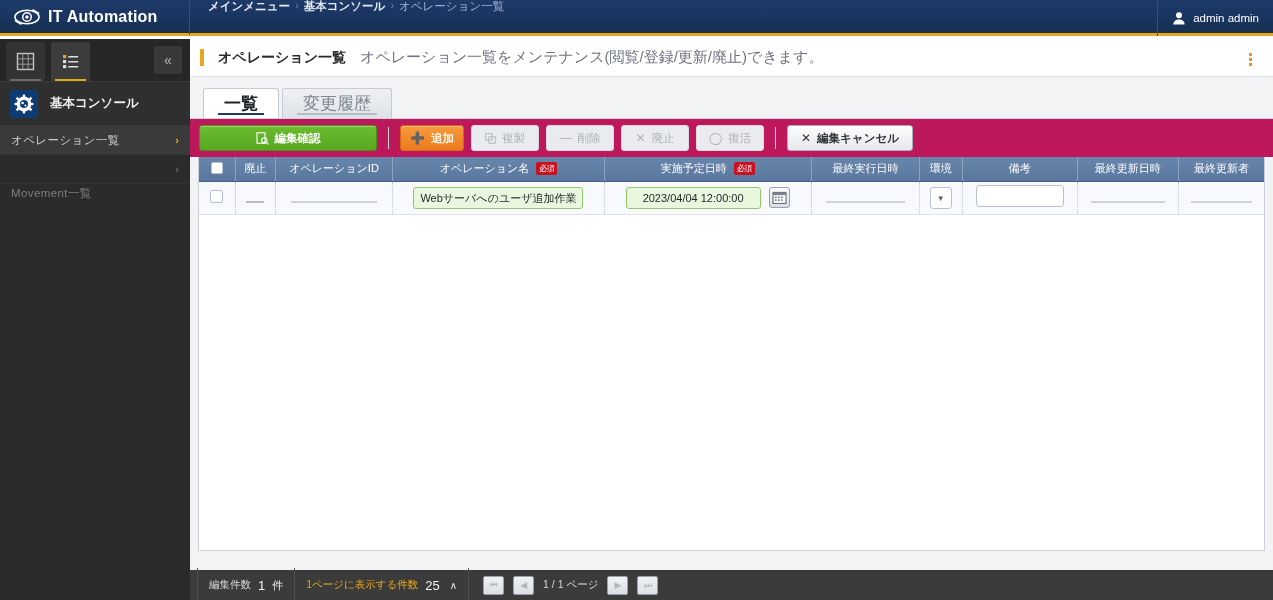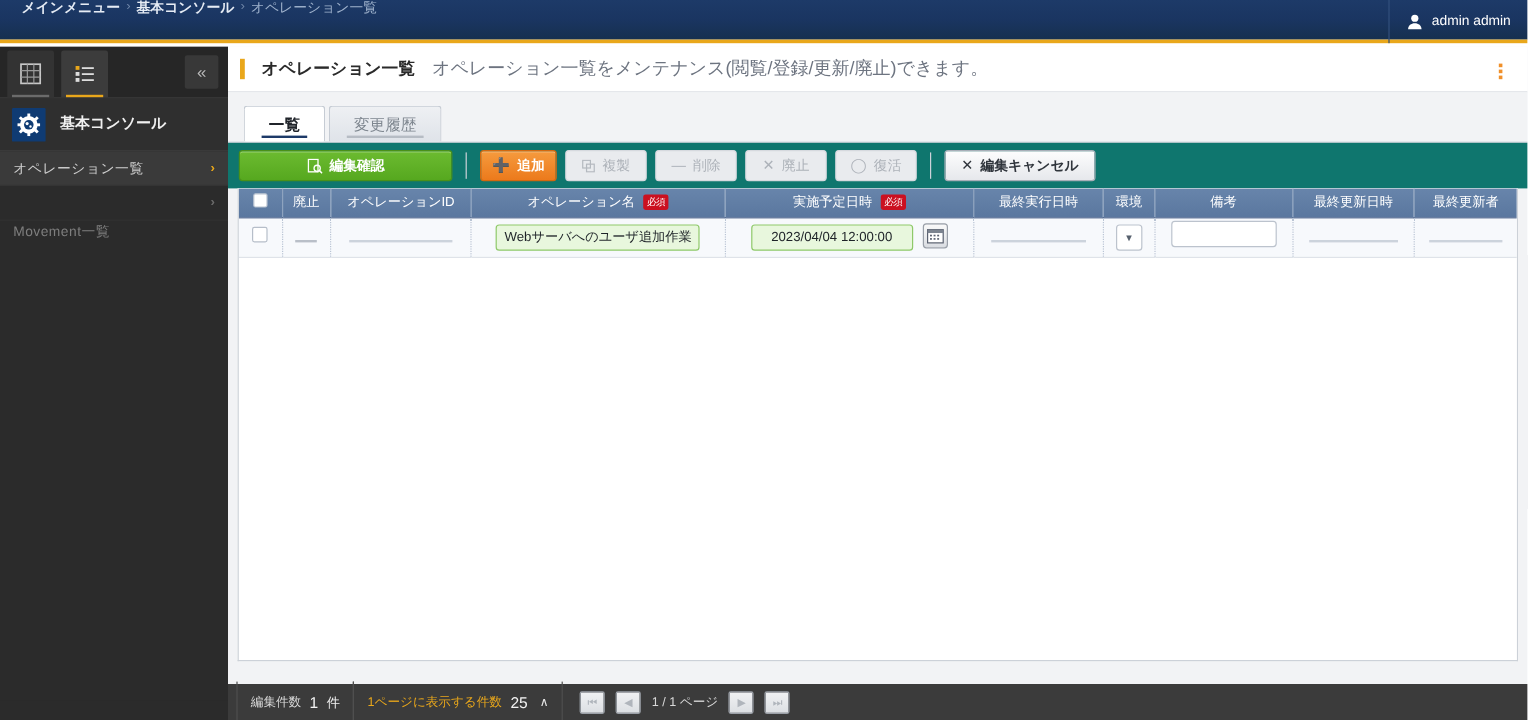--- a/index.html
+++ b/index.html
@@ -111,37 +111,37 @@
   }
   .kebab span { width: 3px; height: 3px; background: #f0902a; display: block; }
 
   .tabstrip {
     height: 42px; background: #f2f3f5;
     display: flex; align-items: flex-end; gap: 3px; padding: 0 0 0 13px;
     border-bottom: 1px solid #cdd2d9;
   }
   .tab {
     height: 30px; padding: 0 20px; display: flex; align-items: center;
-    justify-content: center; font-size: 13px;
+    justify-content: center; font-size: 17px;
     background: linear-gradient(to bottom, #eef0f3, #dfe3e9);
     border: 1px solid #c6ccd4; border-bottom: none;
     border-radius: 3px 3px 0 0; color: #7e868f; position: relative;
   }
   .tab .tabline {
     position: absolute; bottom: 3px; left: 14px; right: 14px;
     height: 2px; background: #b6bcc4;
   }
   .tab.active {
     background: #ffffff; color: #20242a; font-weight: bold;
     border-color: #c6ccd4;
   }
   .tab.active .tabline { background: #1d3a68; }
 
   .toolbar {
-    height: 38px; background: #0f766e; display: flex; align-items: center;
+    height: 38px; background: #be185d; display: flex; align-items: center;
     padding-left: 9px; gap: 7px;
   }
   .btn {
     height: 26px; display: flex; align-items: center; justify-content: center;
     gap: 6px; font-size: 11.5px; border-radius: 3px; padding: 0 12px;
     white-space: nowrap;
   }
   .btn-confirm {
     width: 178px;
     background: linear-gradient(to bottom, #6cbb30, #56a81f);
@@ -249,20 +249,30 @@
     font-size: 9px; color: #4b5059;
   }
   .pg-btn.dim { color: #b0b5bc; background: linear-gradient(to bottom,#f0f1f3,#dcdfe3); }
   .pg-text { color: #d8d8d8; font-size: 10.5px; }
   .caret-up { color: #e8e8e8; font-size: 10px; margin-left: 3px; }
 </style>
 </head>
 <body>
 
 <div class="topbar">
+  <div class="brand">
+    <svg class="brand-logo" viewBox="0 0 28 20">
+      <ellipse cx="14" cy="10" rx="13" ry="7.2" fill="none" stroke="#ffffff" stroke-width="1.6"></ellipse>
+      <circle cx="14" cy="10" r="4.6" fill="none" stroke="#ffffff" stroke-width="1.6"></circle>
+      <circle cx="14" cy="10" r="1.9" fill="#ffffff"></circle>
+      <path d="M1 14 L8 18" stroke="#ffffff" stroke-width="1.6" fill="none"></path>
+      <path d="M27 6 L20 2" stroke="#ffffff" stroke-width="1.6" fill="none"></path>
+    </svg>
+    <span class="brand-text">IT Automation</span>
+  </div>
   <div class="breadcrumb">
     <span class="bc-item">メインメニュー</span>
     <span class="bc-sep">›</span>
     <span class="bc-item">基本コンソール</span>
     <span class="bc-sep">›</span>
     <span class="bc-item current">オペレーション一覧</span>
   </div>
   <div class="user-area">
     <svg class="user-icon" viewBox="0 0 14 14">
       <circle cx="7" cy="4.2" r="3" fill="#ffffff"></circle>

